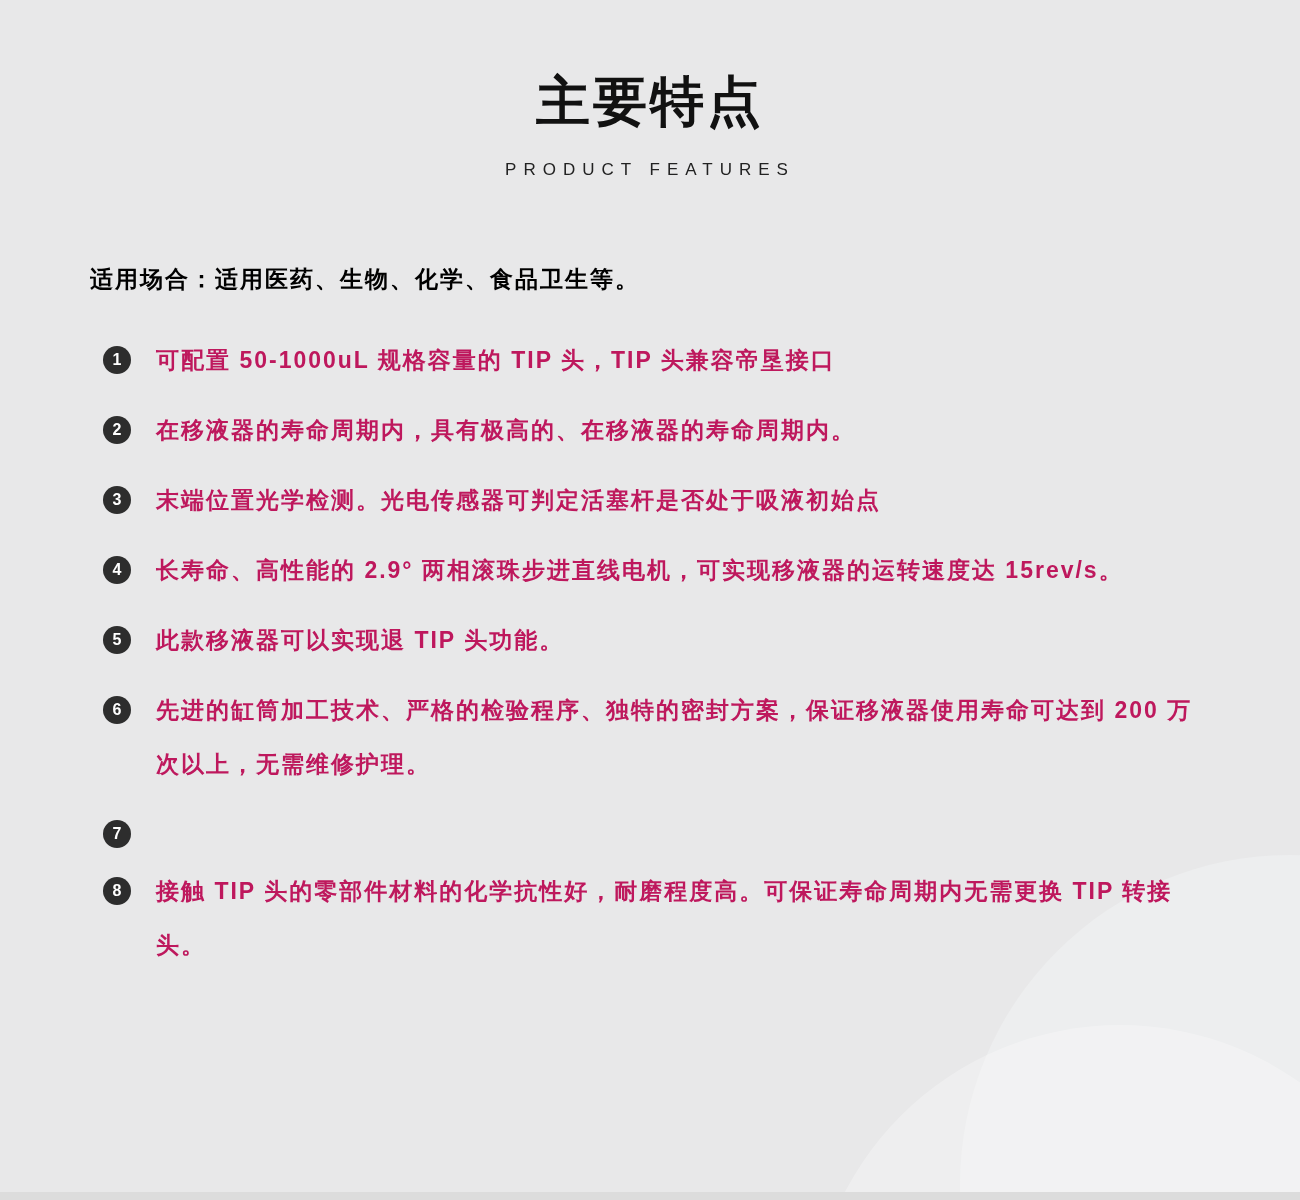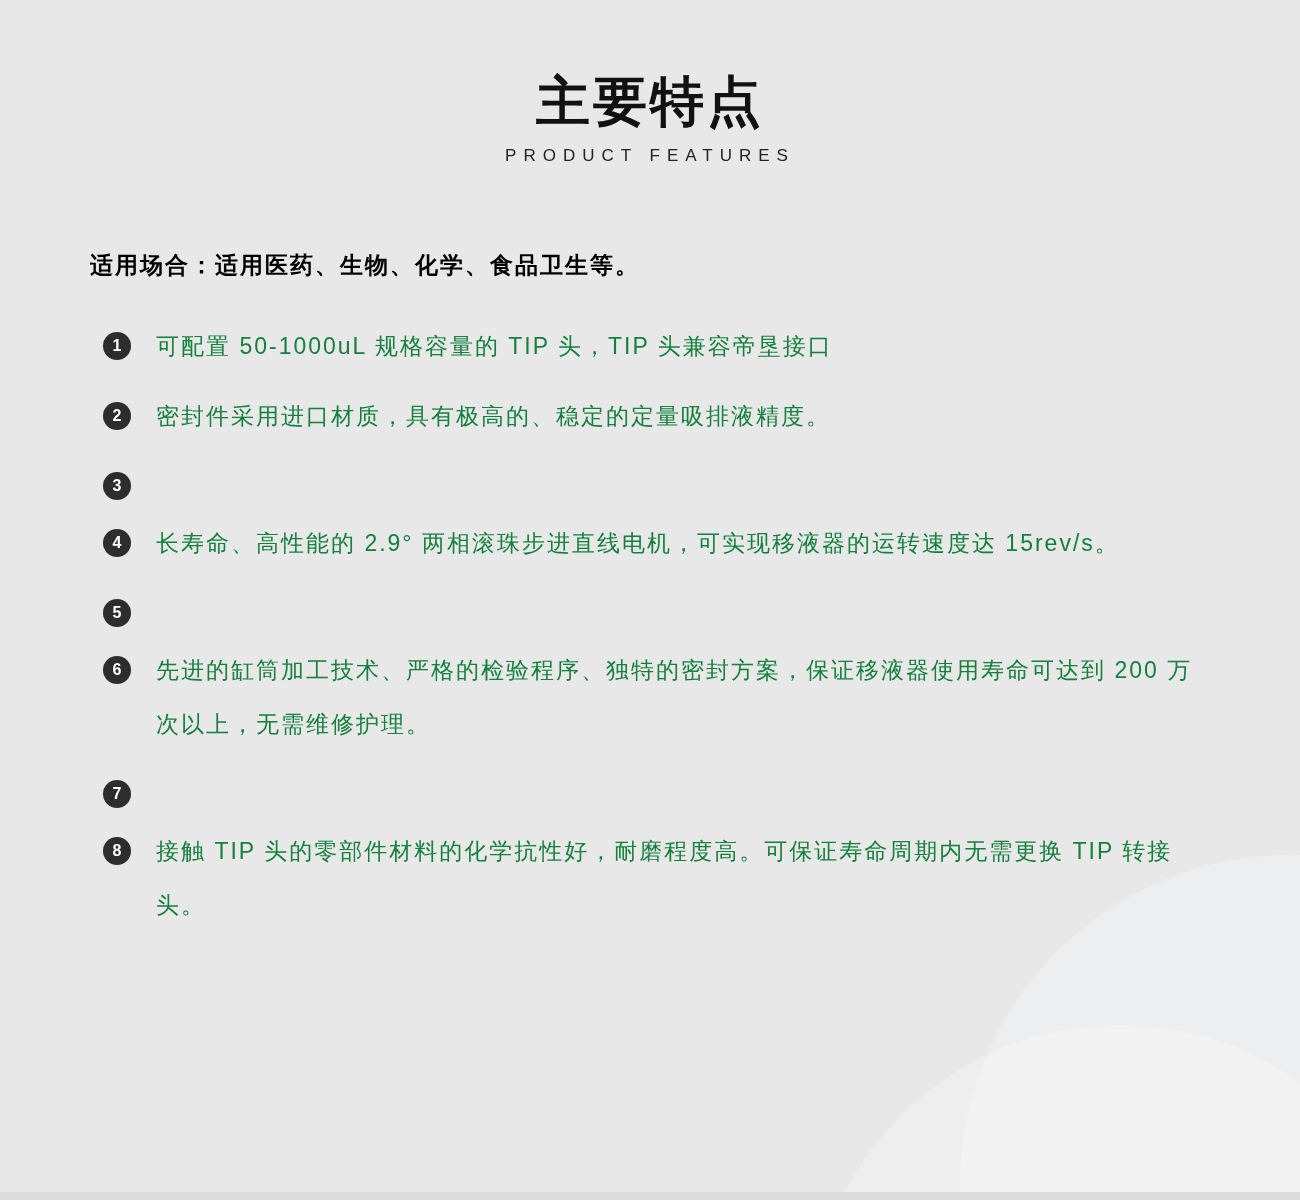--- a/index.html
+++ b/index.html
@@ -39,21 +39,21 @@
 
   .header { padding-top: 70px; text-align: center; }
   .page-title {
     font-size: 54px;
     line-height: 62px;
     font-weight: bold;
     color: #111111;
     letter-spacing: 3px;
   }
   .page-subtitle {
-    margin-top: 14px;
+    margin-top: 28px;
     font-size: 17px;
     letter-spacing: 7px;
     color: #222222;
   }
 
   .intro-line {
     margin: 84px 90px 0 90px;
     font-size: 23px;
     font-weight: bold;
     color: #000000;
@@ -82,22 +82,23 @@
     font-size: 16px;
     font-weight: bold;
     line-height: 28px;
     text-align: center;
   }
   .feature-text {
     flex: 0 1 auto;
     max-width: 1055px;
     font-size: 23px;
     line-height: 54px;
-    color: #15803d;
+    color: #be185d;
     letter-spacing: 2px;
+    font-weight: bold;
   }
 </style>
 </head>
 <body>
 
 <div class="page">
 
   <div class="deco-circle-1"></div>
   <div class="deco-circle-2"></div>
 
@@ -110,31 +111,33 @@
 
     <div class="intro-line">适用场合：适用医药、生物、化学、食品卫生等。</div>
 
     <ul class="feature-list">
       <li class="feature-item">
         <span class="feature-badge">1</span>
         <span class="feature-text">可配置 50-1000uL 规格容量的 TIP 头，TIP 头兼容帝垦接口</span>
       </li>
       <li class="feature-item">
         <span class="feature-badge">2</span>
-        <span class="feature-text">密封件采用进口材质，具有极高的、稳定的定量吸排液精度。</span>
+        <span class="feature-text">在移液器的寿命周期内，具有极高的、在移液器的寿命周期内。</span>
       </li>
       <li class="feature-item">
         <span class="feature-badge">3</span>
+        <span class="feature-text">末端位置光学检测。光电传感器可判定活塞杆是否处于吸液初始点</span>
       </li>
       <li class="feature-item">
         <span class="feature-badge">4</span>
         <span class="feature-text">长寿命、高性能的 2.9° 两相滚珠步进直线电机，可实现移液器的运转速度达 15rev/s。</span>
       </li>
       <li class="feature-item">
         <span class="feature-badge">5</span>
+        <span class="feature-text">此款移液器可以实现退 TIP 头功能。</span>
       </li>
       <li class="feature-item">
         <span class="feature-badge">6</span>
         <span class="feature-text">先进的缸筒加工技术、严格的检验程序、独特的密封方案，保证移液器使用寿命可达到 200 万次以上，无需维修护理。</span>
       </li>
       <li class="feature-item">
         <span class="feature-badge">7</span>
       </li>
       <li class="feature-item">
         <span class="feature-badge">8</span>

